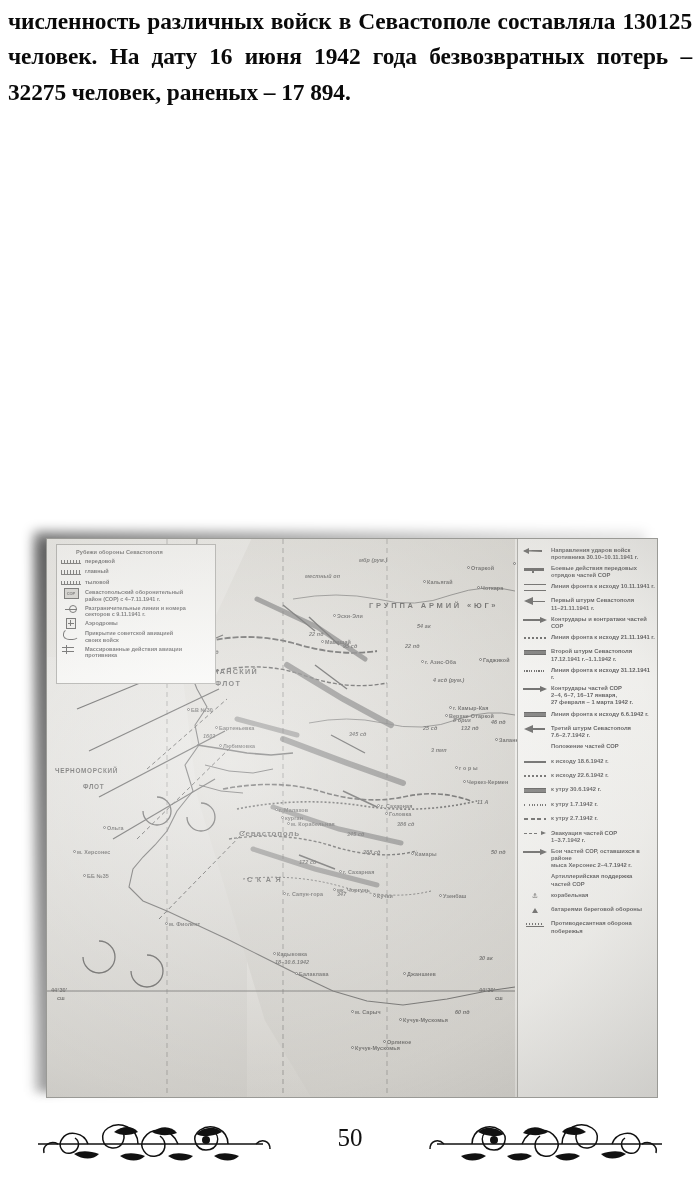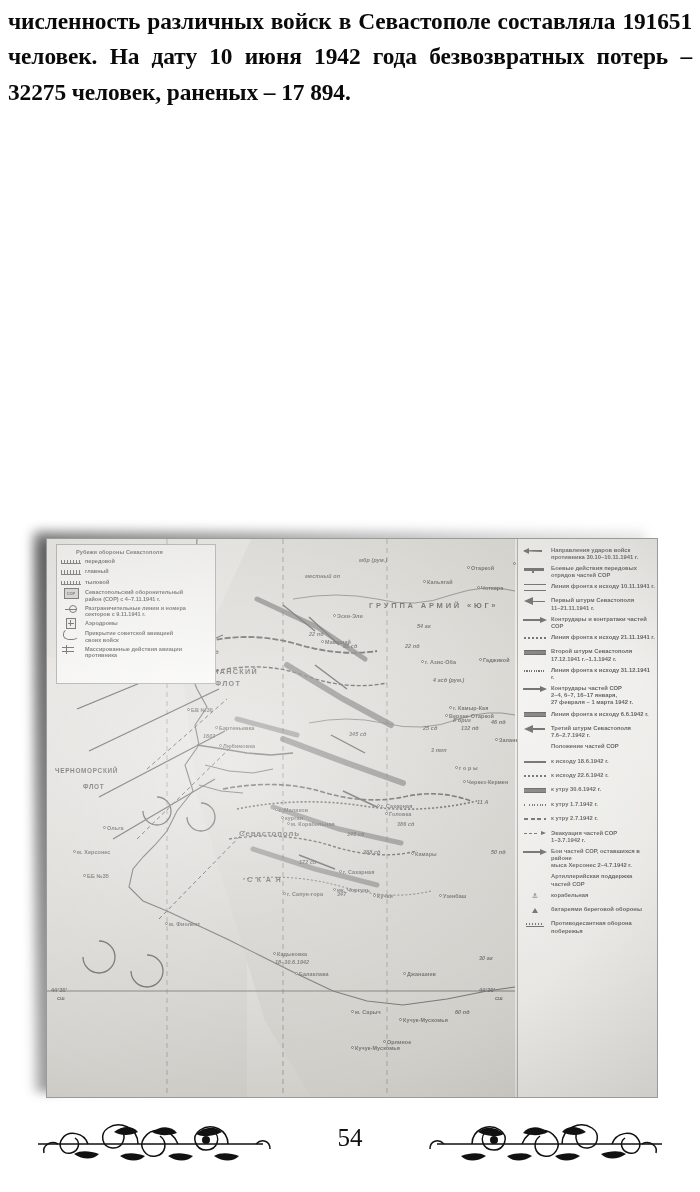--- a/index.html
+++ b/index.html
@@ -384,21 +384,21 @@
     color: #111;
   }
   .orn { position: absolute; top: 6px; }
   .orn.left { left: 28px; }
   .orn.right { right: 28px; }
 </style>
 </head>
 <body>
 
 <div class="page-text">
-  <p class="para cont">численность различных войск в Севастополе составляла 191651 человек. На дату 10 июня 1942 года безвозвратных потерь – 32275 человек, раненых – 17 894.</p>
+  <p class="para cont">численность различных войск в Севастополе составляла 130125 человек. На дату 16 июня 1942 года безвозвратных потерь – 32275 человек, раненых – 17 894.</p>
 </div>
 
 <div class="map-figure">
   <div class="map-shadow"></div>
   <div class="map-shadow2"></div>
 
   <div class="map-sheet">
 
     <div class="map-body">
       <div class="sea"></div>
@@ -836,21 +836,21 @@
         <path d="M 86 18 c 9 -7 19 -6 24 0 c -8 4 -17 4 -24 0z"></path>
         <path d="M 46 40 c 9 6 19 6 25 0 c -9 -3 -18 -4 -25 0z"></path>
         <path d="M 92 42 c 9 6 19 6 25 0 c -9 -3 -18 -4 -25 0z"></path>
         <path d="M 140 42 c 9 6 19 6 25 0 c -9 -3 -18 -4 -25 0z"></path>
         <path d="M 186 42 c 9 6 19 6 25 0 c -9 -3 -18 -4 -25 0z"></path>
         <circle cx="178" cy="26" r="4"></circle>
       </g>
     </svg>
   </div>
 
-  <div class="page-num">54</div>
+  <div class="page-num">50</div>
 
   <div class="orn right">
     <svg width="245" height="60" viewBox="0 0 245 60" style="transform:scaleX(-1)">
       <g fill="none" stroke="#111" stroke-width="1.5">
         <path d="M10 30 H 235"></path>
         <path d="M 200 30 c 0 -14 -16 -22 -28 -14 c -10 7 -4 20 6 20 c 12 0 16 -14 6 -20"></path>
         <path d="M 150 30 c -6 -16 -26 -18 -34 -6 c -6 9 2 20 12 18 c 10 -2 12 -14 4 -20"></path>
         <path d="M 110 30 c 0 -16 -18 -24 -30 -16 c -9 6 -6 19 4 20 c 11 1 16 -12 8 -19"></path>
         <path d="M 60 30 c -4 -12 -20 -14 -26 -5 c -5 7 1 16 9 14 c 8 -2 10 -11 4 -15"></path>
         <path d="M 30 30 c -8 -4 -16 2 -14 9"></path>

